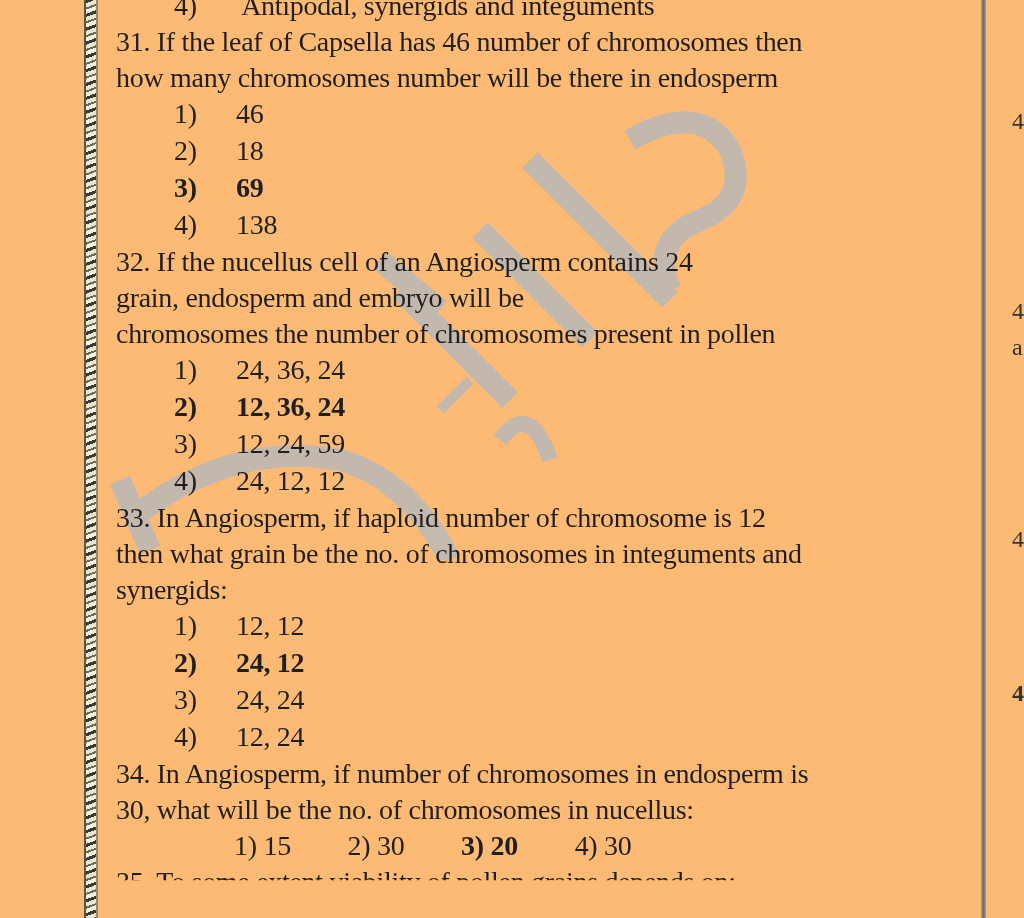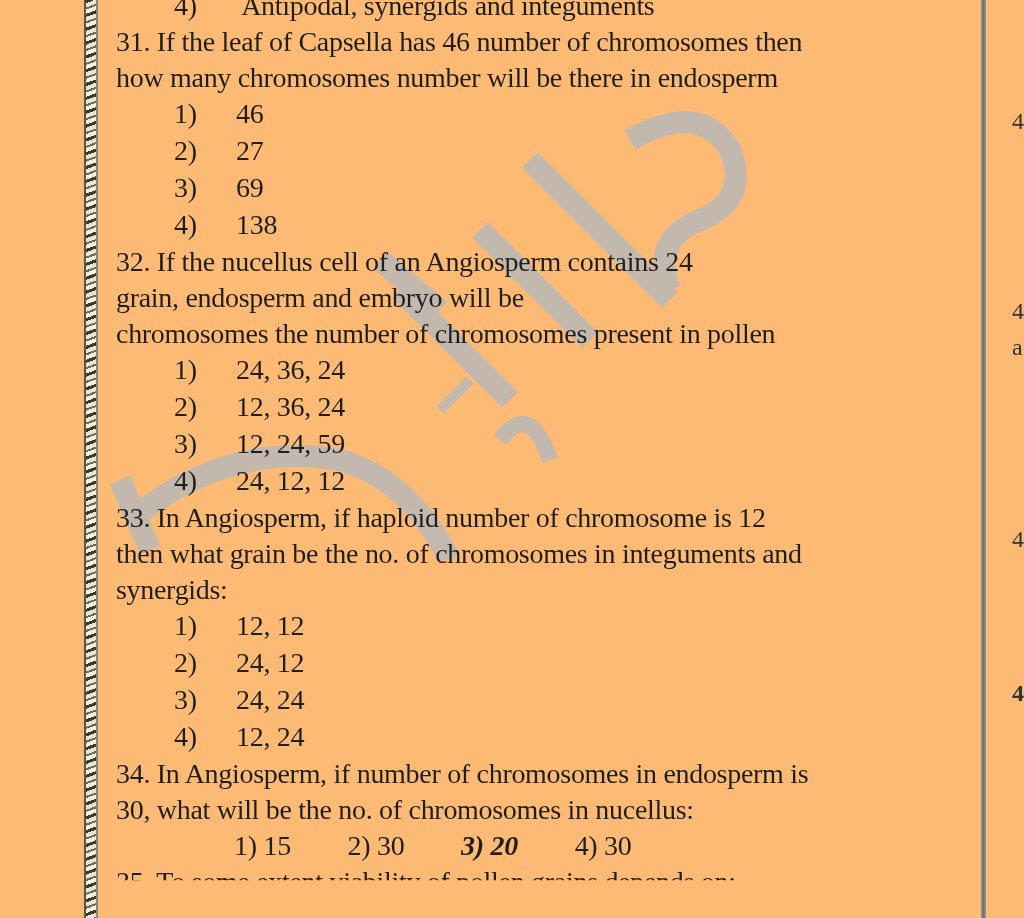--- a/index.html
+++ b/index.html
@@ -75,32 +75,32 @@
     }
     .opt {
       white-space: nowrap;
       height: 37px;
       padding-left: 58px;
     }
     .opt .num {
       display: inline-block;
       width: 62px;
     }
-    .opt.bold { font-weight: normal; }
+    .opt.bold { font-weight: bold; }
     .opt-inline {
       white-space: nowrap;
       height: 36px;
       padding-left: 118px;
     }
     .opt-inline span.item {
       display: inline-block;
       margin-right: 50px;
       text-align: right;
     }
-    .opt-inline span.item.bold { font-weight: bold; font-style: italic; }
+    .opt-inline span.item.bold { font-weight: bold; }
     .top-option {
       padding-left: 58px;
     }
     .cutoff-line {
       white-space: nowrap;
       height: 36px;
       clip-path: inset(0 0 55% 0);
     }
   </style>
 </head>
@@ -134,21 +134,21 @@
 
     <div class="q-line top-option">
       <span style="display:inline-block;width:62px;">4)</span>
       <span>Antipodal, synergids and integuments</span>
     </div>
 
     <div>
       <div class="q-line">31. If the leaf of Capsella has 46 number of chromosomes then</div>
       <div class="q-line">how many chromosomes number will be there in endosperm</div>
       <div class="opt"><span class="num">1)</span><span>46</span></div>
-      <div class="opt"><span class="num">2)</span><span>27</span></div>
+      <div class="opt"><span class="num">2)</span><span>18</span></div>
       <div class="opt bold"><span class="num">3)</span><span>69</span></div>
       <div class="opt"><span class="num">4)</span><span>138</span></div>
     </div>
 
     <div>
       <div class="q-line">32. If the nucellus cell of an Angiosperm contains 24</div>
       <div class="q-line">grain, endosperm and embryo will be</div>
       <div class="q-line">chromosomes the number of chromosomes present in pollen</div>
       <div class="opt"><span class="num">1)</span><span>24, 36, 24</span></div>
       <div class="opt bold"><span class="num">2)</span><span>12, 36, 24</span></div>

